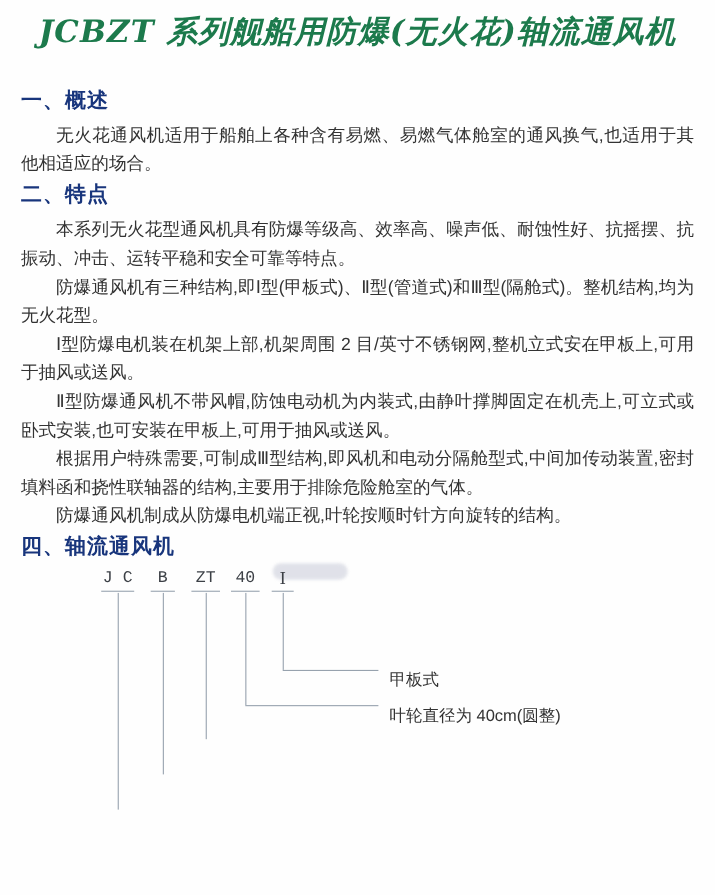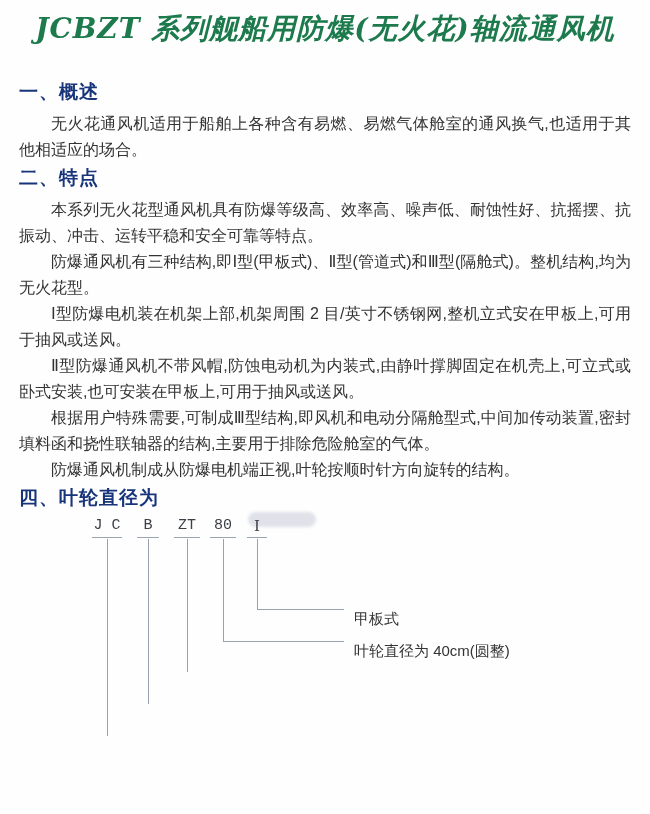--- a/index.html
+++ b/index.html
@@ -115,31 +115,31 @@
 
     <h2 class="sec-heading">二、特点</h2>
     <p class="para">本系列无火花型通风机具有防爆等级高、效率高、噪声低、耐蚀性好、抗摇摆、抗振动、冲击、运转平稳和安全可靠等特点。</p>
 
     <p class="para">防爆通风机有三种结构,即Ⅰ型(甲板式)、Ⅱ型(管道式)和Ⅲ型(隔舱式)。整机结构,均为无火花型。</p>
     <p class="para">Ⅰ型防爆电机装在机架上部,机架周围 2 目/英寸不锈钢网,整机立式安在甲板上,可用于抽风或送风。</p>
     <p class="para">Ⅱ型防爆通风机不带风帽,防蚀电动机为内装式,由静叶撑脚固定在机壳上,可立式或卧式安装,也可安装在甲板上,可用于抽风或送风。</p>
     <p class="para">根据用户特殊需要,可制成Ⅲ型结构,即风机和电动分隔舱型式,中间加传动装置,密封填料函和挠性联轴器的结构,主要用于排除危险舱室的气体。</p>
     <p class="para">防爆通风机制成从防爆电机端正视,叶轮按顺时针方向旋转的结构。</p>
 
-    <h2 class="sec-heading">四、叶轮直径为</h2>
+    <h2 class="sec-heading">四、轴流通风机</h2>
   </div>
 
   <span class="smudge" style="position:absolute;left:248px;top:512px;"></span>
 
   <div class="diagram">
 
     <span class="code c-jc">J C</span>
     <span class="code c-b">B</span>
     <span class="code c-zt">ZT</span>
-    <span class="code c-40">80</span>
+    <span class="code c-40">40</span>
     <span class="code c-i">Ⅰ</span>
 
     <div class="vline v-jc"></div>
     <div class="vline v-b"></div>
     <div class="vline v-zt"></div>
     <div class="vline v-40"></div>
     <div class="vline v-i"></div>
 
     <div class="hline h-40"></div>
     <div class="hline h-i"></div>

